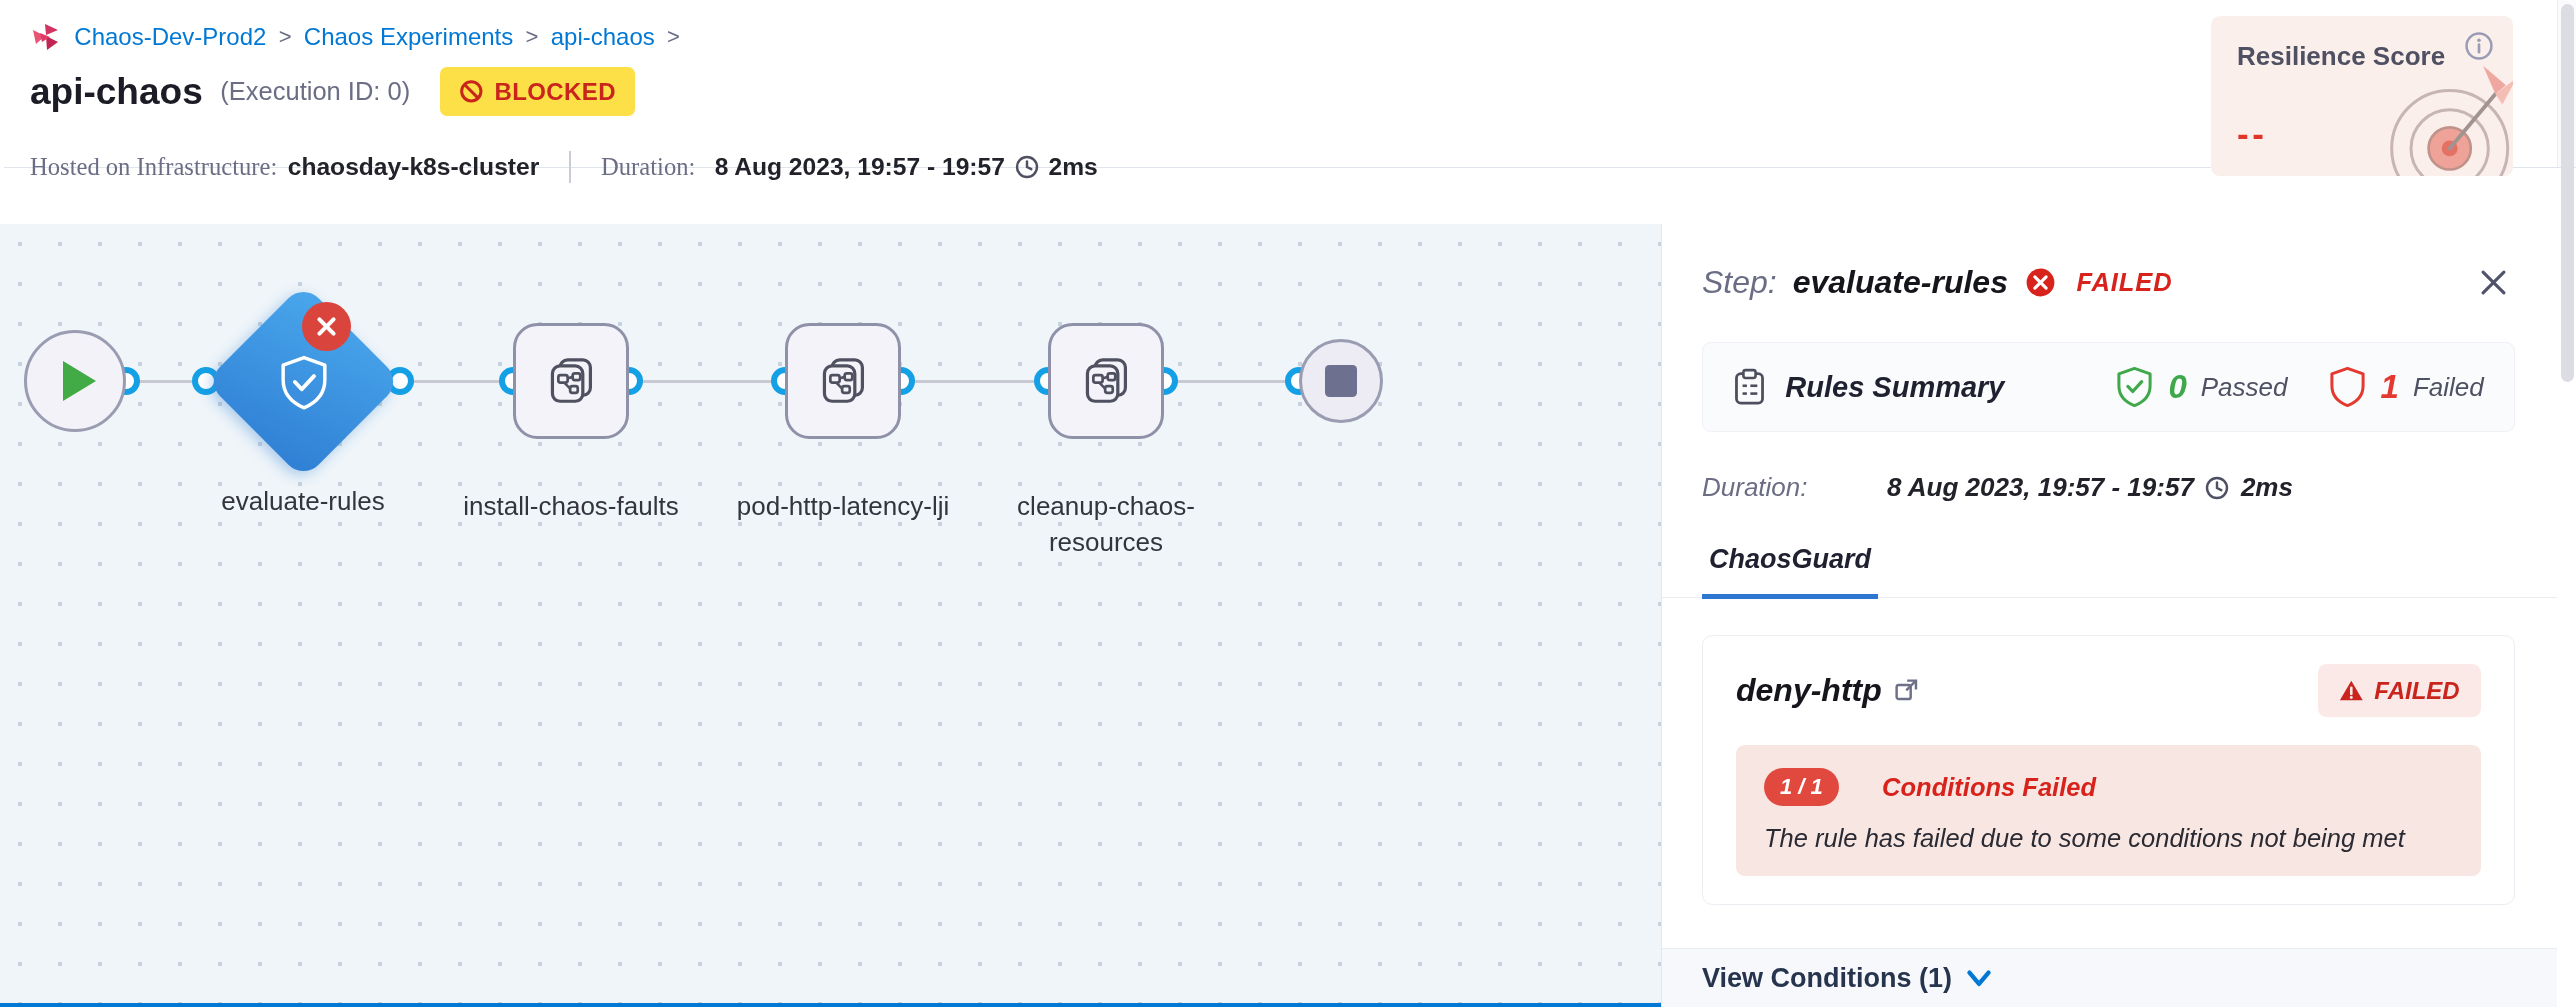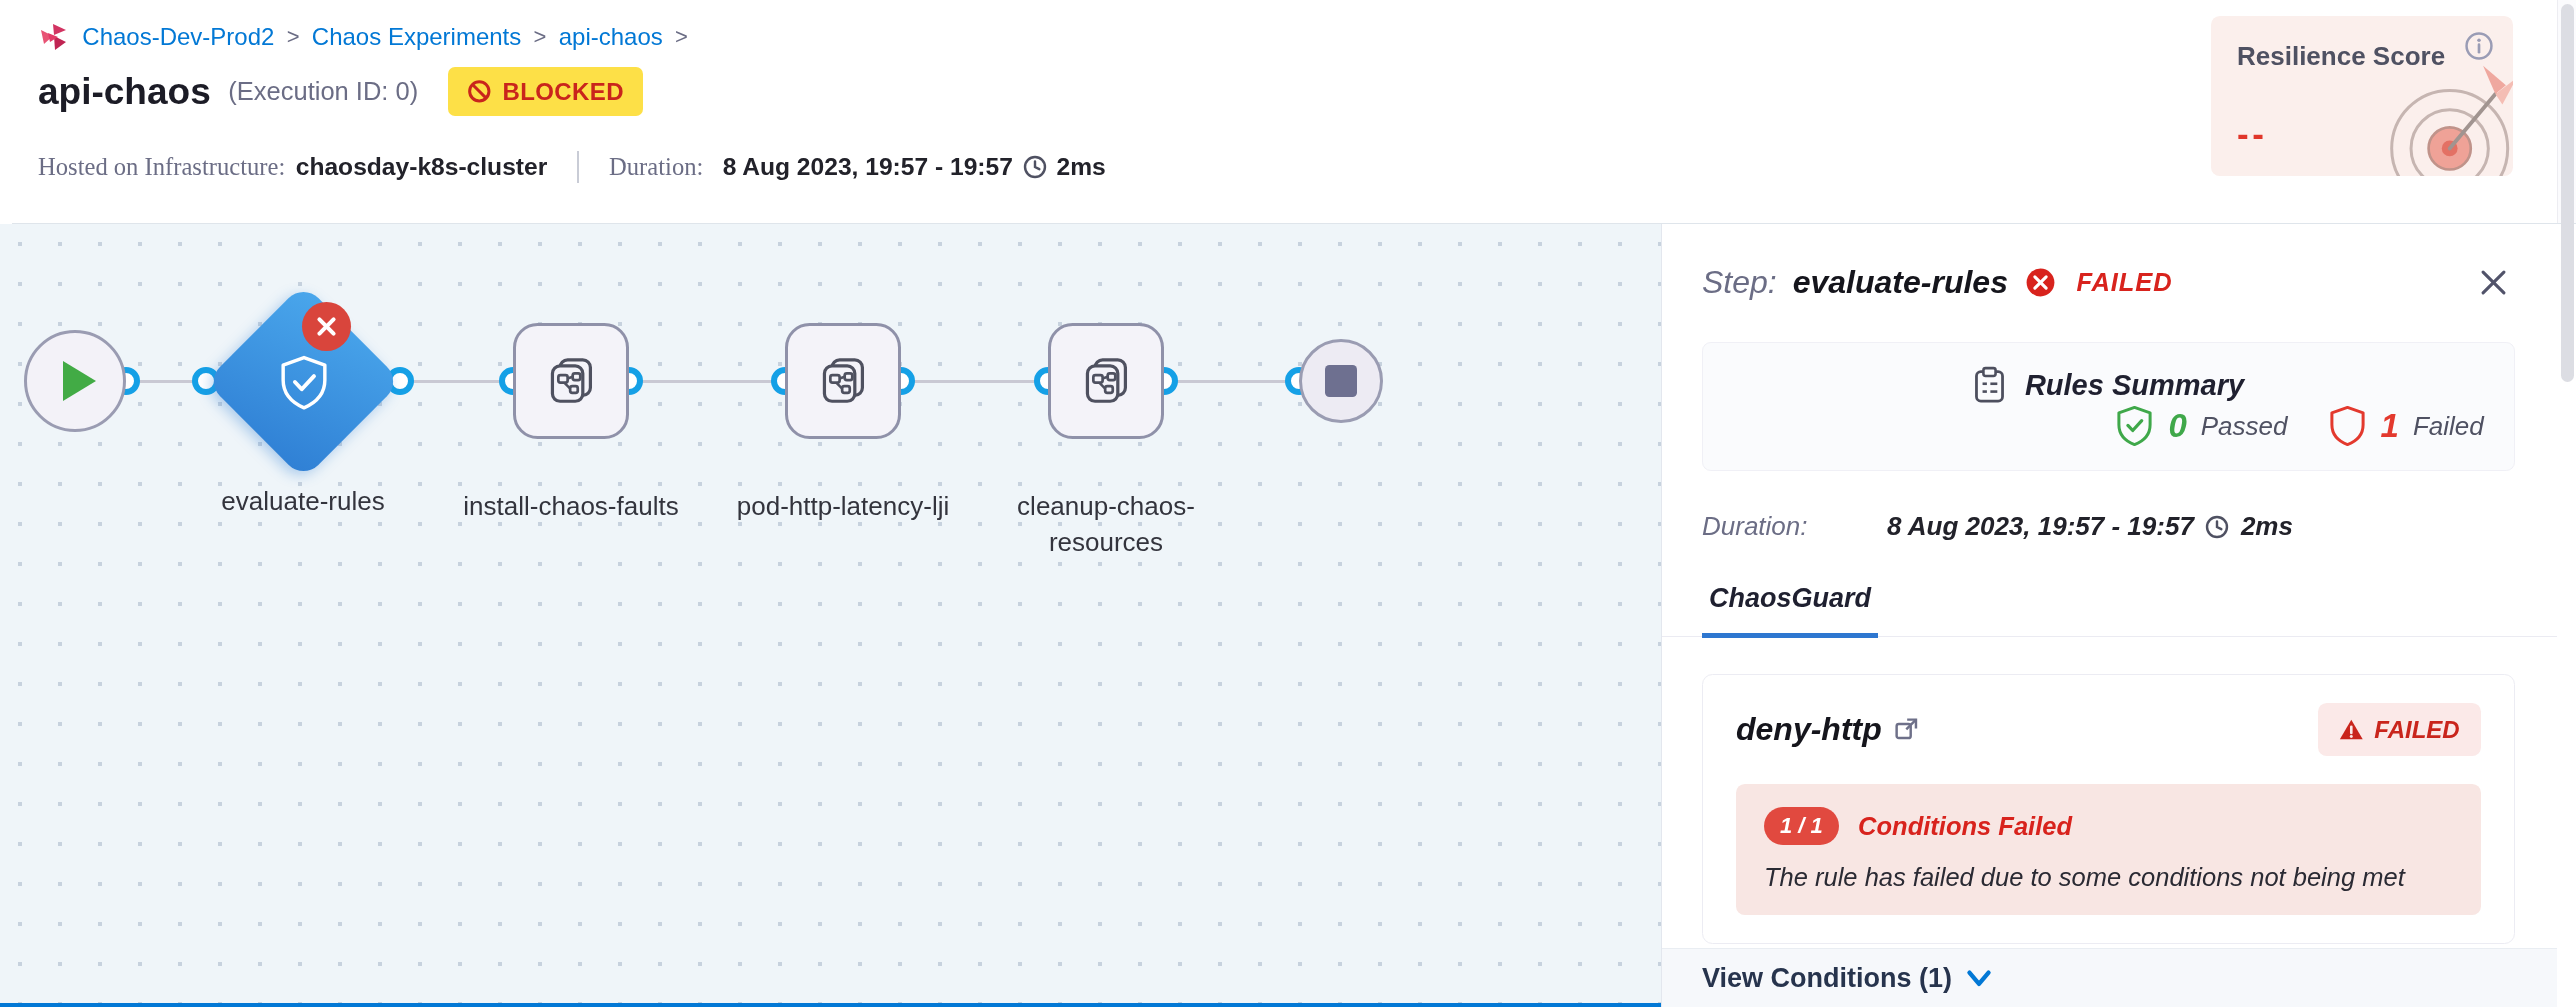--- a/index.html
+++ b/index.html
@@ -3,21 +3,21 @@
 <meta charset="utf-8">
 <style>
   * { margin:0; padding:0; box-sizing:border-box; }
   html,body { background:#ffffff; }
   .app {
     position:relative; width:2576px; height:1008px; overflow:hidden;
     font-family:"Liberation Sans", sans-serif; color:#22222a; background:#ffffff;
   }
 
   
-  .header { position:absolute; top:0; left:12px; right:0; height:224px; background:#fff; border-bottom:1.8px solid #dfe5eb; z-index:5; }
+  .header { position:absolute; top:0; left:4px; right:0; height:168px; background:#fff; border-bottom:1.8px solid #dfe5eb; z-index:5; }
   .breadcrumb { position:absolute; top:21px; left:26px; display:flex; align-items:center; gap:12.3px; font-size:24px; }
   .breadcrumb .crumb { color:#0278d5; cursor:pointer; }
   .breadcrumb .sep { color:#6b6d85; font-size:22px; }
   .title-row { position:absolute; top:67px; left:26px; display:flex; align-items:center; gap:17.6px; }
   .page-title { font-size:37px; font-weight:700; color:#1c1c26; }
   .exec-id { font-size:25.5px; color:#6b6d85; }
   .badge-blocked { display:flex; align-items:center; gap:10.5px; background:#fde047; color:#c9251c;
     font-size:24px; font-weight:700; letter-spacing:0.4px; padding:10.5px 19.3px; border-radius:7px; margin-left:12.3px; }
   .info-row { position:absolute; top:151px; left:26px; display:flex; align-items:center; font-size:24.6px; }
   .info-label { color:#6b6d85; margin-right:10.5px;font-family:Liberation Serif, serif; }
@@ -67,21 +67,21 @@
   
   .panel { position:absolute; top:224px; left:1661px; right:19.3px; bottom:0; background:#fff; border-left:1.8px solid #e3e7ee; overflow:hidden; }
   .panel-inner { padding:37px 42px 0 40px;font-style:italic; }
   .step-header { display:flex; align-items:center; gap:16px; }
   .step-label { font-size:32px; color:#6b6d85; }
   .step-name { font-size:32px; font-weight:700; color:#15151c; }
   .step-status { font-size:25.5px; font-weight:700; color:#d8231d; letter-spacing:0.9px; margin-left:3.5px; }
   .close-btn { margin-left:auto; cursor:pointer; display:flex; align-items:center; justify-content:center; width:42px; height:42px; }
 
   .rules-card { margin-top:39px; background:#fafbfd; border:0.9px solid #f0f0f6; border-radius:8.8px;
-    padding:23px 30px; display:flex; align-items:center;flex-direction:column; }
+    padding:23px 30px; display:flex; align-items:center; }
   .rules-left { display:flex; align-items:center; gap:19.3px; }
   .rules-title { font-size:29px; font-weight:600; color:#1f2030; }
   .rules-right { margin-left:auto; display:flex; align-items:center; gap:14px; }
   .count-pass { font-size:33px; font-weight:700; color:#3fa84a; }
   .count-fail { font-size:33px; font-weight:700; color:#e3392e; }
   .count-label { font-size:26px; color:#4f5162; margin-right:26px; }
   .count-label.last { margin-right:0; }
 
   .meta { margin-top:40px; }
   .meta-row { display:flex; align-items:center; margin-bottom:24.6px; }
@@ -91,21 +91,21 @@
   .tabs { margin:32px -42px 0 -40px; padding:0 42px 0 40px; border-bottom:1.8px solid #ebebf2; }
   .tab { display:inline-block; font-size:27px; font-weight:700; color:#1f2030; padding:8.8px 7px 19.3px 7px;
     border-bottom:5.3px solid #2e77d0; margin-bottom:-1.8px; cursor:pointer; }
 
   .rule-card { margin-top:37px; border:1.8px solid #ececf3; border-radius:10.5px; padding:28px 33px; background:#fff; }
   .rule-head { display:flex; align-items:center;justify-content:space-between; }
   .rule-name { font-size:32px; font-weight:700; color:#15151c; margin-right:12.3px; cursor:pointer; }
   .rule-badge { margin-left:auto; display:flex; align-items:center; gap:10.5px; background:#fbe9e8; color:#c9251c;
     font-size:24px; font-weight:700; padding:12.3px 21px; border-radius:8.8px; }
   .rule-alert { margin-top:28px; background:#f8e6e3; border-radius:8.8px; padding:23px 28px; }
-  .alert-top { display:flex; align-items:center; }
+  .alert-top { display:flex; align-items:center;gap:24px; }
   .ratio-pill { background:#e1493f; color:#fff; font-size:22px; font-weight:700; padding:6.2px 16px; border-radius:878px; }
   .alert-title { font-size:25.5px; font-weight:600; color:#d8231d; margin-left:19.3px; }
   .alert-msg { margin-top:17.6px; font-size:25.5px; color:#2a2a33; }
 
   .panel-footer { position:absolute; left:0; right:0; bottom:0; height:60px; background:#f6f8fb; border-top:0.9px solid #e9edf2;
     display:flex; align-items:center; padding-left:40px; cursor:pointer; z-index:4; }
   .footer-text { font-size:27px; font-weight:600; color:#27344d; }
   .footer-chevron { margin-left:14px; display:flex; align-items:center; }
 
   svg { display:block; }

